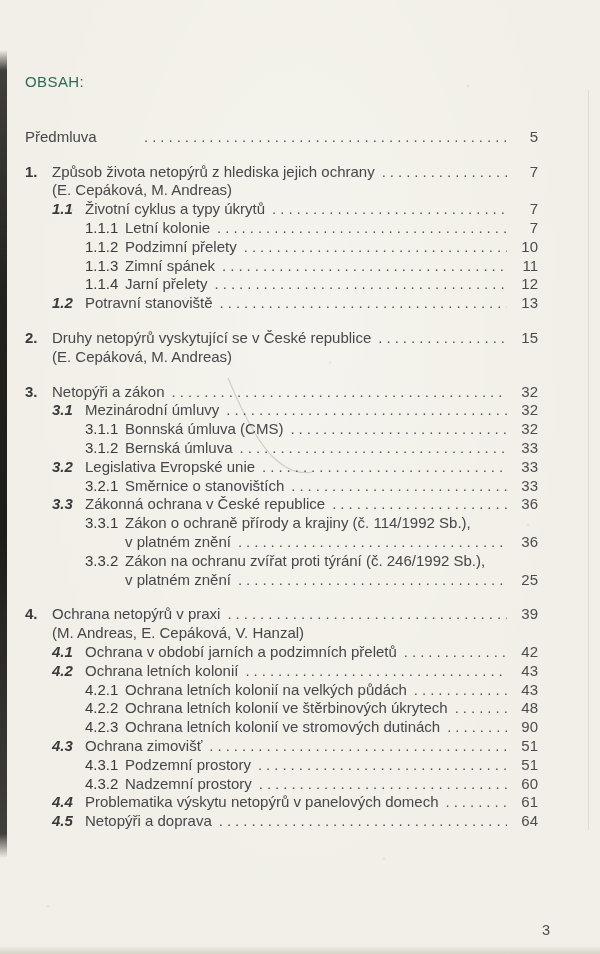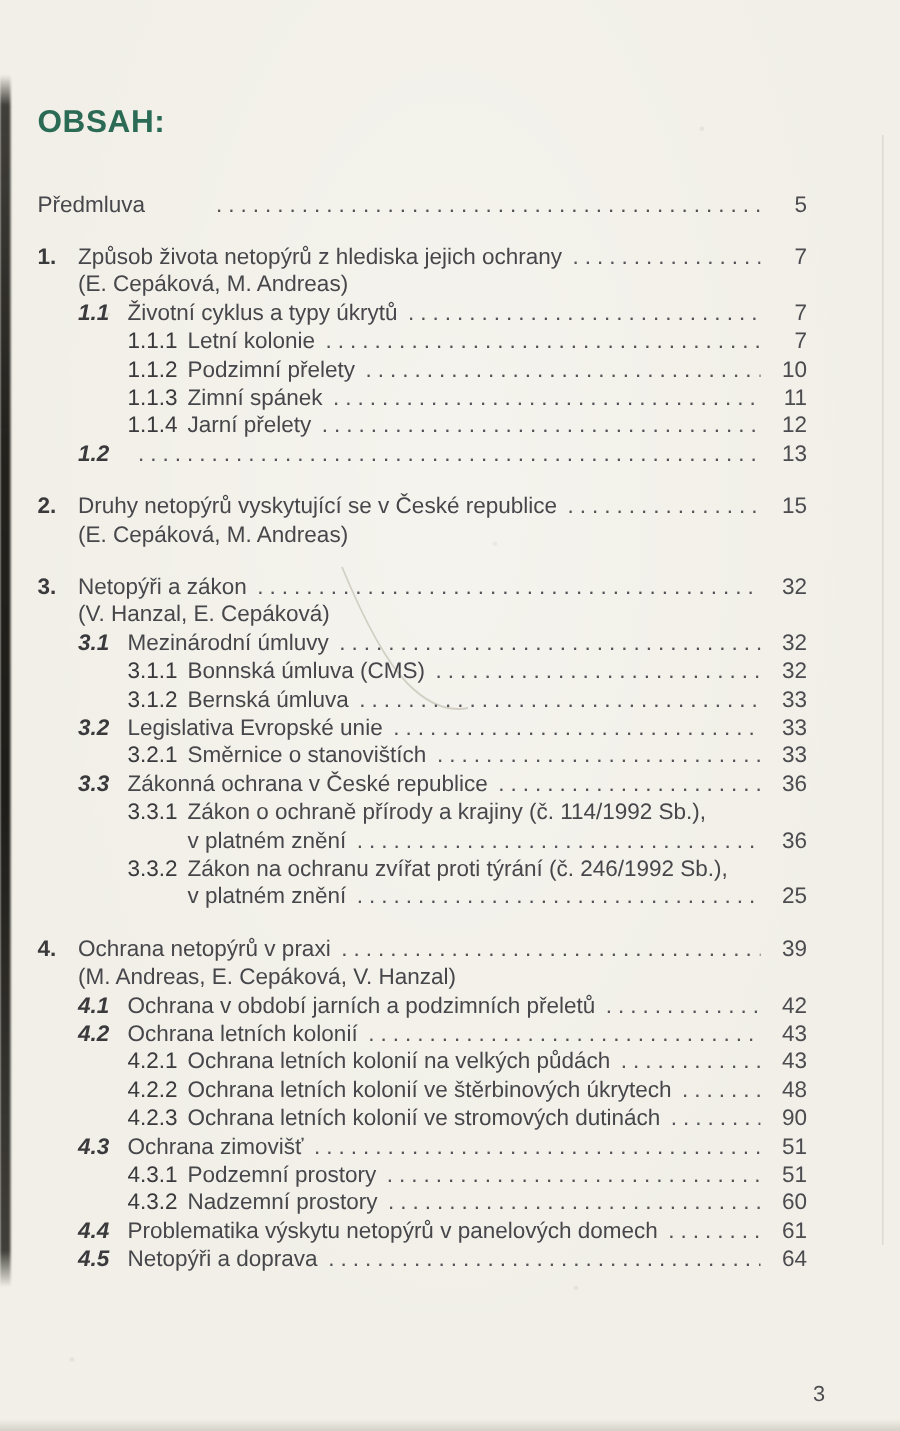--- a/index.html
+++ b/index.html
@@ -41,21 +41,21 @@
     position:absolute;left:0;bottom:0;width:100%;height:8px;
     background:linear-gradient(to bottom, rgba(140,135,118,0), rgba(140,135,118,.28));
   }
   .artifact{position:absolute;left:0;top:0;pointer-events:none;}
   .content{
     position:absolute;left:25px;top:73px;right:62px;
     font-size:15px;line-height:18.8px;
   }
   .heading{
     margin:0 0 36px 0;
-    font-size:21px;font-weight:bold;letter-spacing:.4px;
+    font-size:15px;font-weight:normal;letter-spacing:.4px;
     color:#2b6a55;
   }
   .section{margin-top:16px;}
   .row{display:flex;align-items:flex-end;}
   .num{flex:none;color:#3a3a3d;}
   .num.b{font-weight:bold;}
   .l1 > .num{width:27px;}
   .l2{padding-left:27px;} .l2 > .num{width:33px;font-style:italic;}
   .l3{padding-left:60px;} .l3 > .num{width:40px;}
   .authors{padding-left:27px;}
@@ -129,20 +129,21 @@
             <span class="pg">11</span>
           </div>
           <div class="row l3">
             <span class="num">1.1.4</span>
             <span class="title">Jarní přelety</span>
             <span class="leader"></span>
             <span class="pg">12</span>
           </div>
           <div class="row l2">
             <span class="num b">1.2</span>
+            <span class="title">Potravní stanoviště</span>
             <span class="leader"></span>
             <span class="pg">13</span>
           </div>
         </div>
         <div class="section">
           <div class="row l1">
             <span class="num b">2.</span>
             <span class="title">Druhy netopýrů vyskytující se v České republice</span>
             <span class="leader"></span>
             <span class="pg">15</span>
@@ -151,23 +152,20 @@
             <span class="title">(E. Cepáková, M. Andreas)</span>
           </div>
         </div>
         <div class="section">
           <div class="row l1">
             <span class="num b">3.</span>
             <span class="title">Netopýři a zákon</span>
             <span class="leader"></span>
             <span class="pg">32</span>
           </div>
-          <div class="row authors">
-            <span class="title">(V. Hanzal, E. Cepáková)</span>
-          </div>
           <div class="row l2">
             <span class="num b">3.1</span>
             <span class="title">Mezinárodní úmluvy</span>
             <span class="leader"></span>
             <span class="pg">32</span>
           </div>
           <div class="row l3">
             <span class="num">3.1.1</span>
             <span class="title">Bonnská úmluva (CMS)</span>
             <span class="leader"></span>

